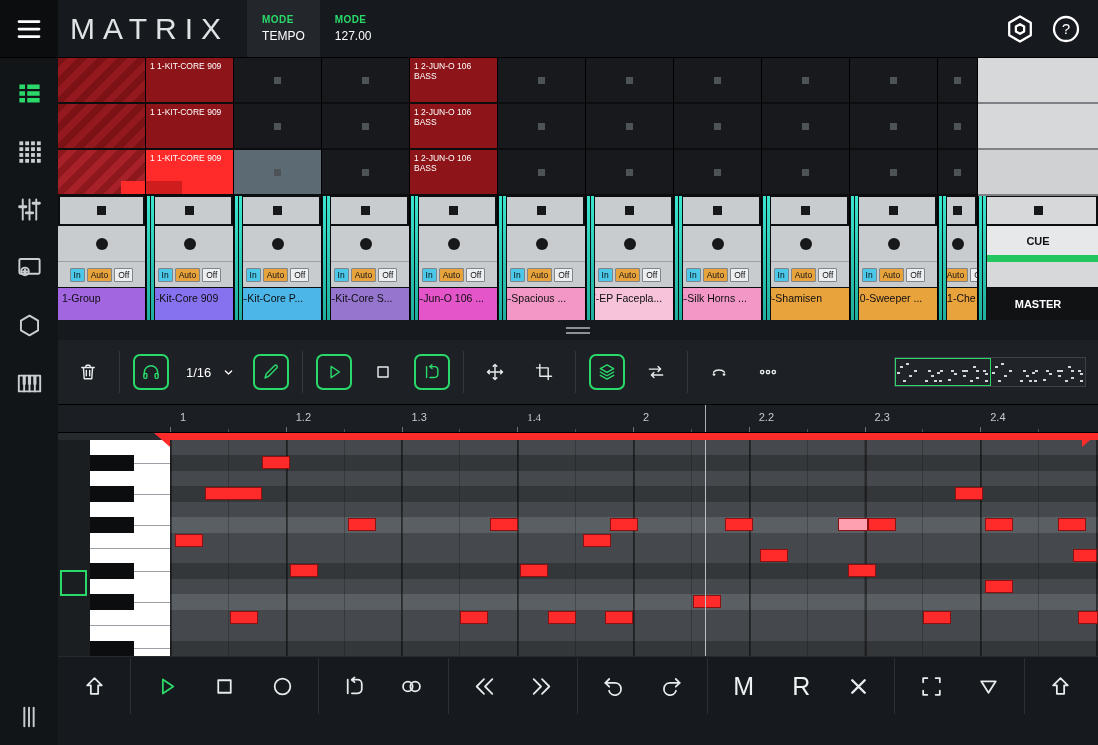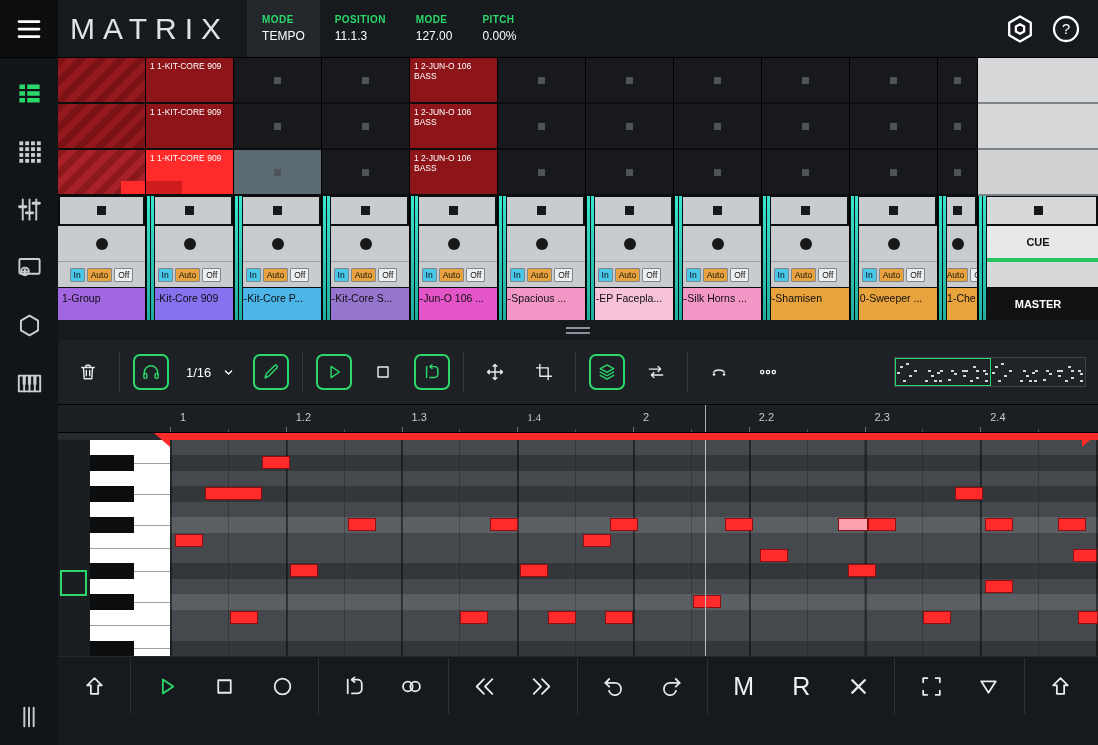--- a/index.html
+++ b/index.html
@@ -57,21 +57,21 @@
   .mon-btn.cyan { background:var(--moncyan); }
   .mon-btn.orange { background:var(--monorange); }
   .ctl-name { height:32px; font-size:10.5px; color:#0e0e10; padding:4px 4px; overflow:hidden; white-space:nowrap; }
   .meter { position:absolute; left:0; top:138px; height:124px; display:flex; gap:1px; z-index:3; background:#0b0d0f; padding:0 1px; }
   .meter i { display:block; width:3px; height:100%; background:linear-gradient(#3ae6cf,#1fae9e); }
   .master { flex:0 0 120px; display:flex; flex-direction:column; }
   .m-slot { height:46px; background:#d6d8da; border-bottom:2px solid #7e8286; }
   .m-slot:nth-child(3) { background:#cfd1d3; }
   .m-stop { height:30px; background:#d6d8da; border:2px solid #0c0d0f; border-top-width:1px; display:flex; align-items:center; justify-content:center; }
   .m-stop .sq { width:9px; height:9px; background:#17181a; }
-  .m-cue { height:36px; background:#e6e8ea; border-bottom:4px solid #22c55e; display:flex; align-items:center; justify-content:center; font-size:11px; font-weight:bold; color:#111; }
+  .m-cue { height:36px; background:#e6e8ea; border-bottom:7px solid #22c55e; display:flex; align-items:center; justify-content:center; font-size:11px; font-weight:bold; color:#111; }
   .m-mon { height:26px; background:#d6d8da; border-bottom:1px solid #0b0d0f; }
   .m-name { height:32px; background:#101214; color:#fff; display:flex; align-items:center; justify-content:center; font-size:11px; font-weight:bold; }
   .session-handle { height:20px; background:#16191d; display:flex; align-items:center; justify-content:center; }
   .session-handle .grip { width:24px; height:7px; border-top:2px solid #8b9196; border-bottom:2px solid #8b9196; }
 
   
   .toolbar { height:65px; background:#1d2125; border-bottom:1px solid #000; display:flex; align-items:center; gap:13px; padding:0 12px; }
   .tool-sep { width:1px; height:42px; background:#33383c; }
   .tool-btn { width:36px; height:36px; display:flex; align-items:center; justify-content:center; color:#e8ebee; }
   .tool-btn svg { width:20px; height:20px; }
@@ -137,30 +137,22 @@
         </svg>
       </span>
   </button>
   <div class="logo">MATRIX</div>
   <div class="tb-fields" id="topbar-fields">
       <div class="tb-field selected">
         <div class="tb-label">MODE</div>
         <div class="tb-value">TEMPO</div>
       </div>
       <div class="tb-field">
-        <div class="tb-label">POSITION</div>
-        <div class="tb-value">11.1.3</div>
-      </div>
-      <div class="tb-field">
         <div class="tb-label">MODE</div>
         <div class="tb-value">127.00</div>
-      </div>
-      <div class="tb-field">
-        <div class="tb-label">PITCH</div>
-        <div class="tb-value">0.00%</div>
       </div>
     </div>
   <div class="tb-right" id="topbar-right">
       <button class="tb-iconbtn">
         <span class="ic">
           <svg viewBox="0 0 24 24" fill="none" stroke="currentColor" stroke-width="1.7" stroke-linecap="round" stroke-linejoin="round">
             <path d="M12 2.6 20.1 7.3V16.7L12 21.4 3.9 16.7V7.3Z"></path>
             <path d="M12 8.4 15.1 10.2V13.8L12 15.6 8.9 13.8V10.2Z"></path>
           </svg>
         </span>

